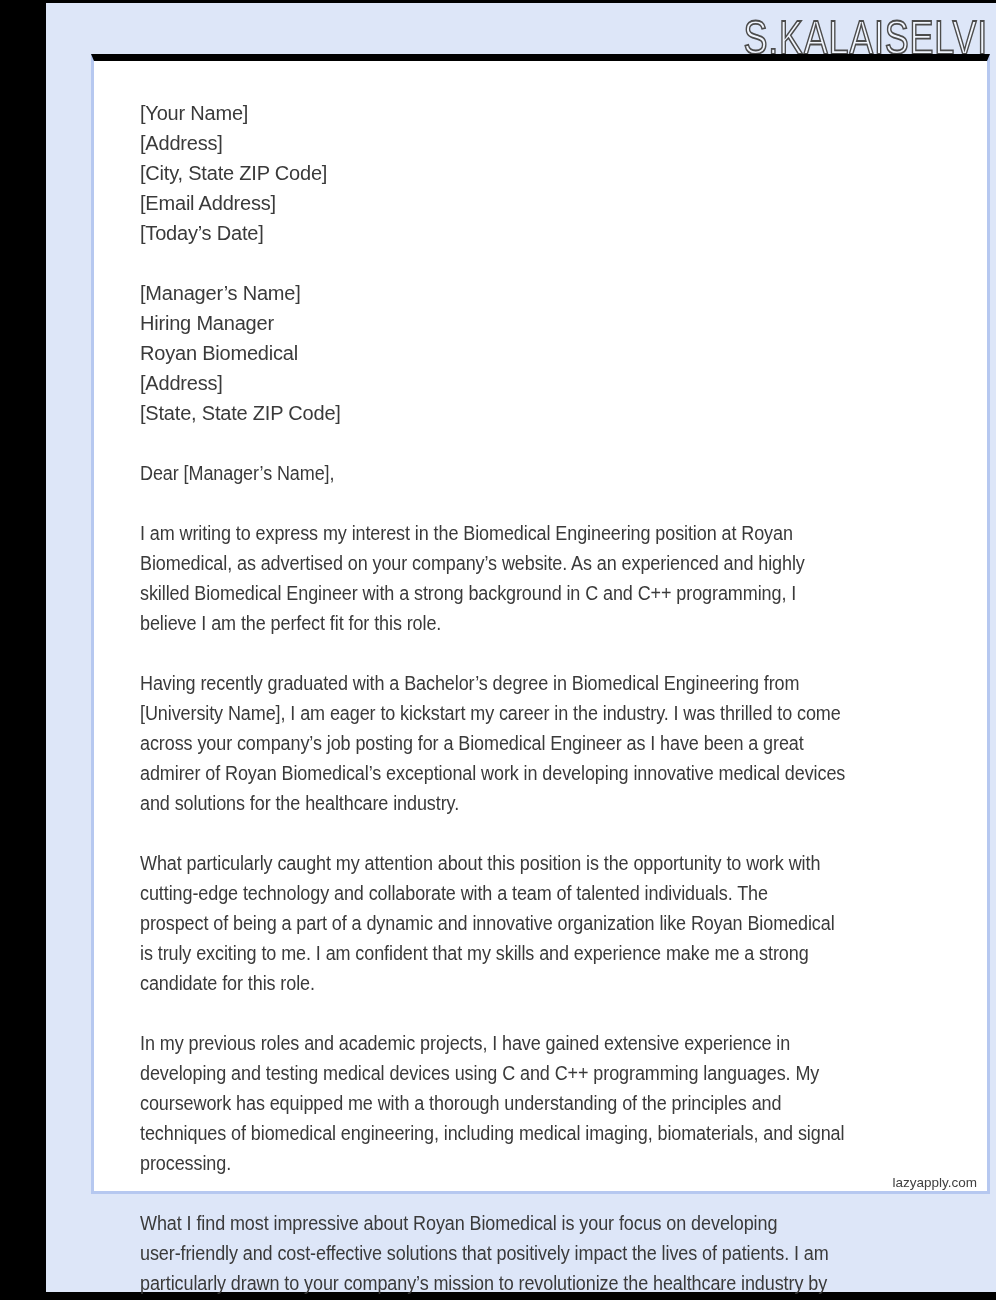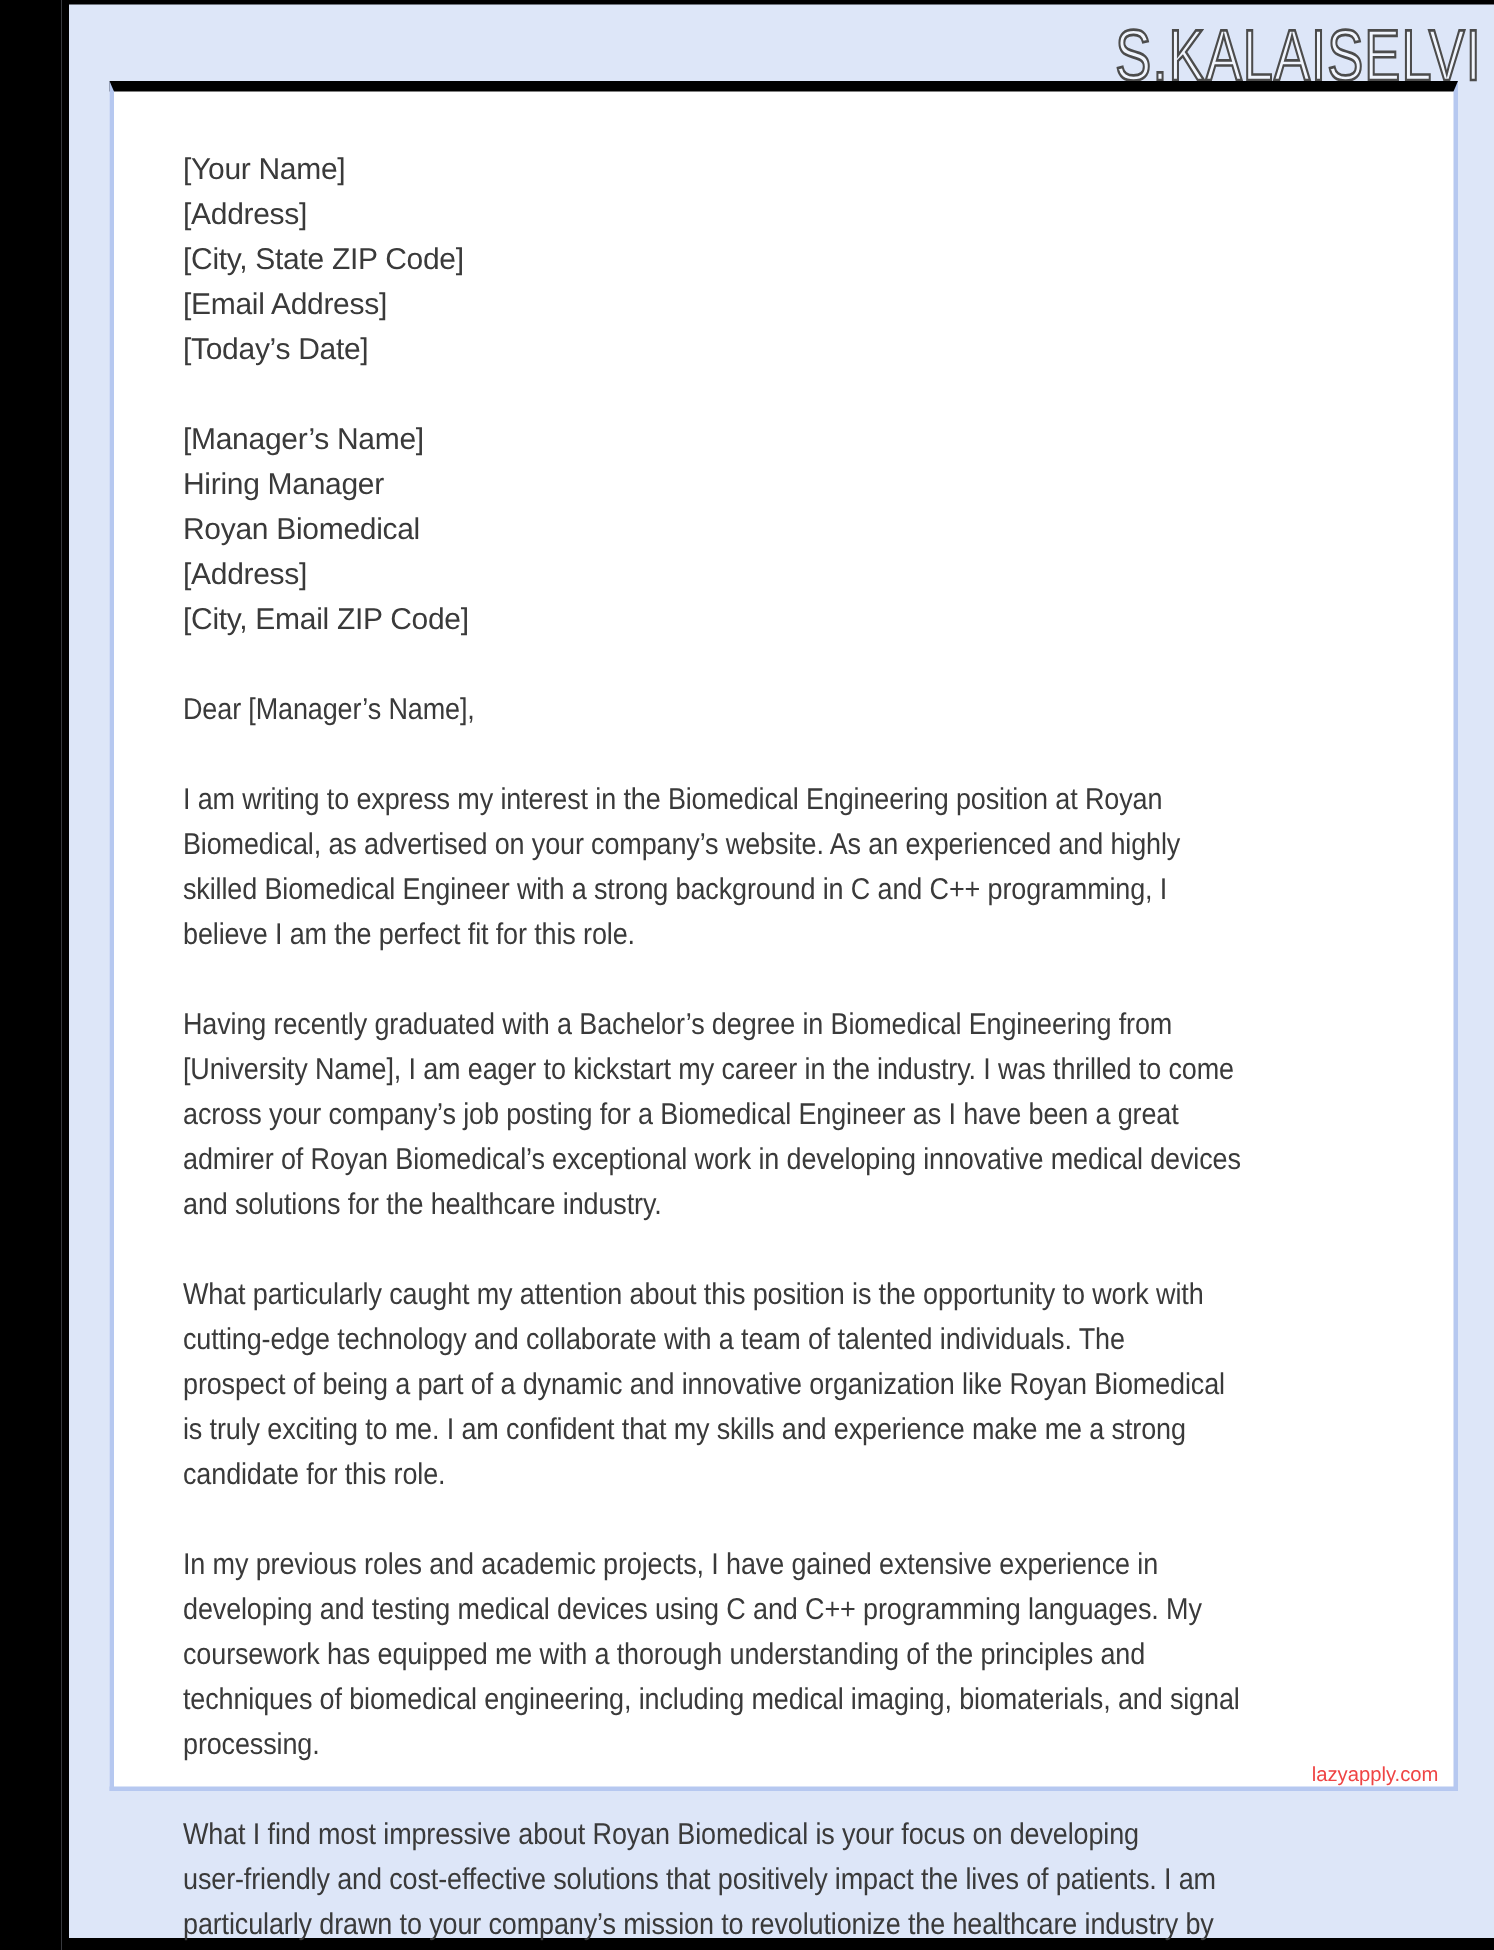--- a/index.html
+++ b/index.html
@@ -31,21 +31,21 @@
     -webkit-text-stroke:1.8px #4c4c4c;
     text-shadow:0 0 1px rgba(255,255,255,0.7);
     transform:scaleX(0.75);
     transform-origin:100% 50%;
     white-space:nowrap;
   }
 
   
   .page{
     position:absolute;
-    left:27px;top:51px;
+    left:45px;top:51px;
     width:899px;height:1140px;
     box-sizing:border-box;
     background:#ffffff;
     border:3px solid #b6c8f0;
     border-top:7px solid #000000;
     overflow:visible; 
   }
   .page-content{
     position:relative;
     padding:37px 0 0 46px;
@@ -64,21 +64,21 @@
     margin:0 0 30px 0;
     width:940px;
     transform:scaleX(0.9);
     transform-origin:0 0;
     letter-spacing:-0.1px;
   }
   .watermark{
     position:absolute;
     right:10px;bottom:1px;
     font-size:13.5px;
-    color:#ef4444;
+    color:#404040;
     letter-spacing:0;
   }
 </style>
 </head>
 <body>
 
 <div class="frame">
   <div class="canvas">
 
     <div class="brand">S.KALAISELVI</div>
@@ -89,21 +89,21 @@
         <div class="addr-block">[Your Name]
 [Address]
 [City, State ZIP Code]
 [Email Address]
 [Today’s Date]</div>
 
         <div class="addr-block">[Manager’s Name]
 Hiring Manager
 Royan Biomedical
 [Address]
-[City, Email ZIP Code]</div>
+[State, State ZIP Code]</div>
 
         <div class="body-block">Dear [Manager’s Name],</div>
 
         <div class="body-block">I am writing to express my interest in the Biomedical Engineering position at Royan
 Biomedical, as advertised on your company’s website. As an experienced and highly
 skilled Biomedical Engineer with a strong background in C and C++ programming, I
 believe I am the perfect fit for this role.</div>
 
         <div class="body-block">Having recently graduated with a Bachelor’s degree in Biomedical Engineering from
 [University Name], I am eager to kickstart my career in the industry. I was thrilled to come

